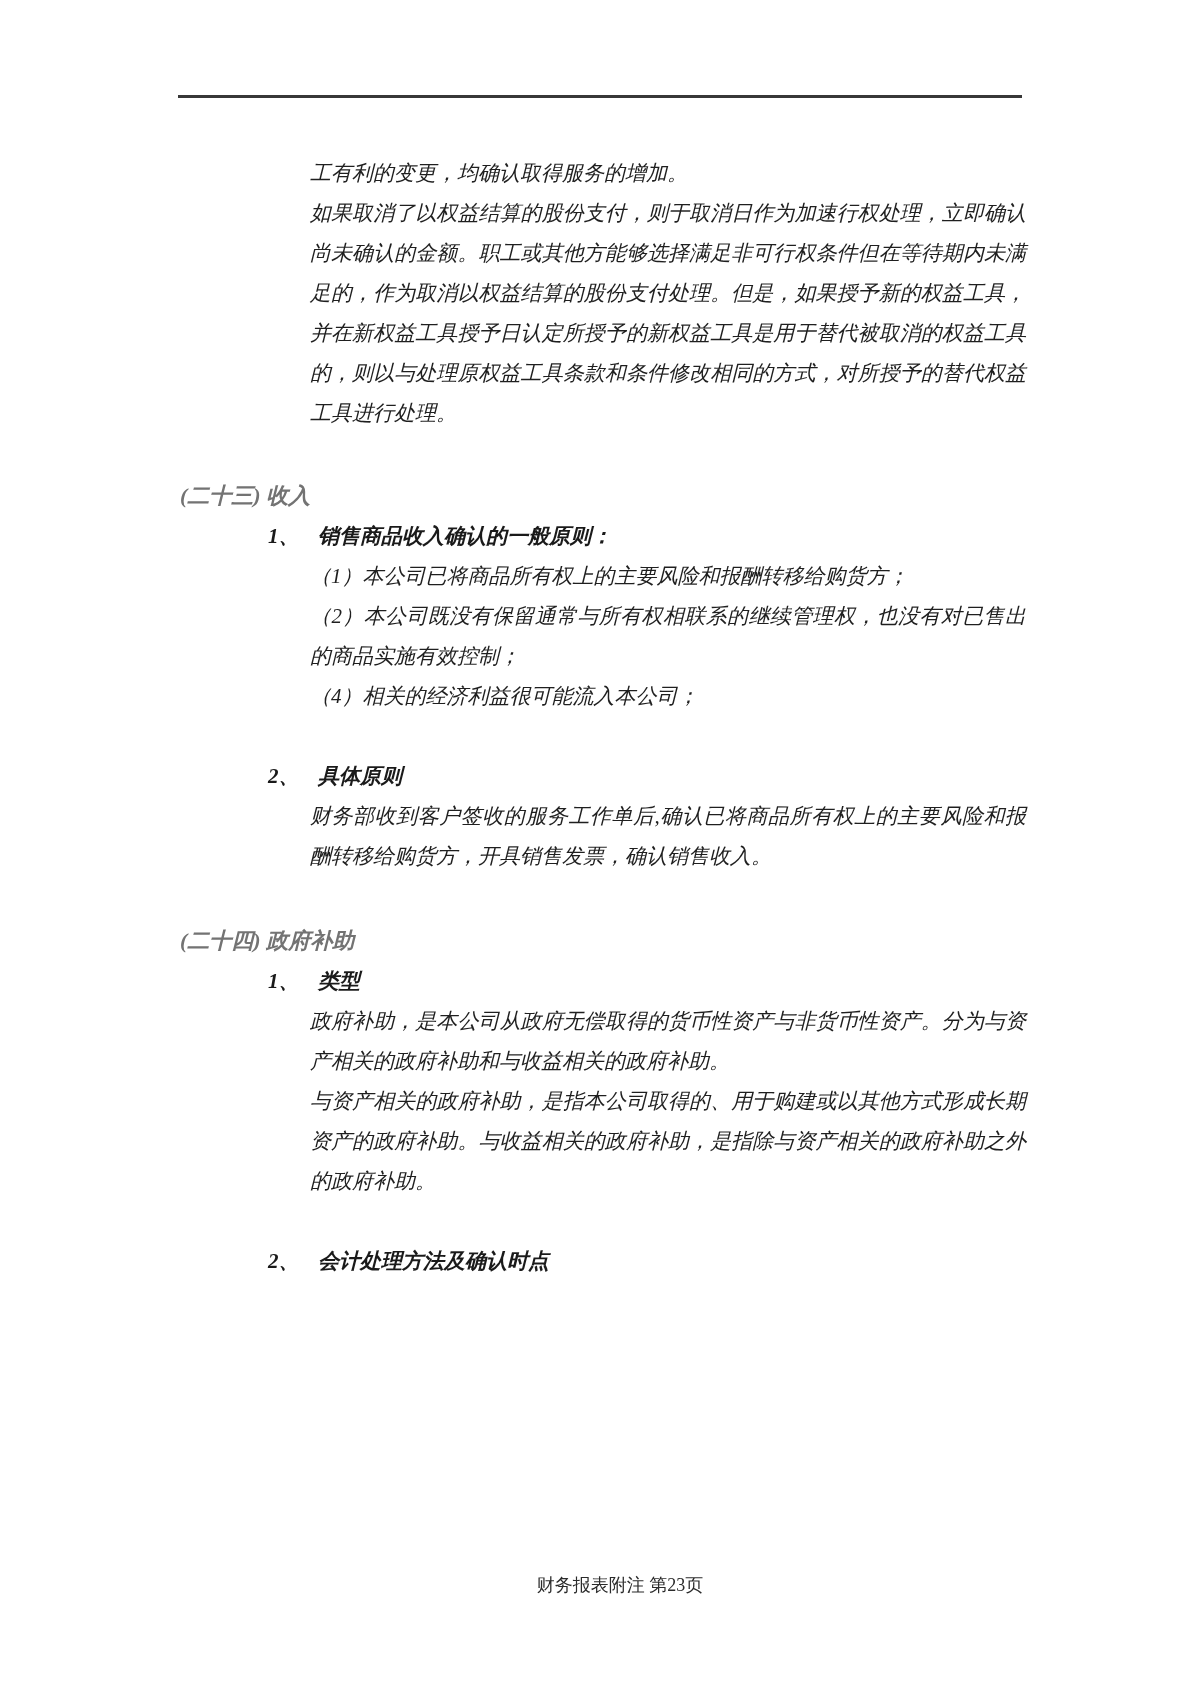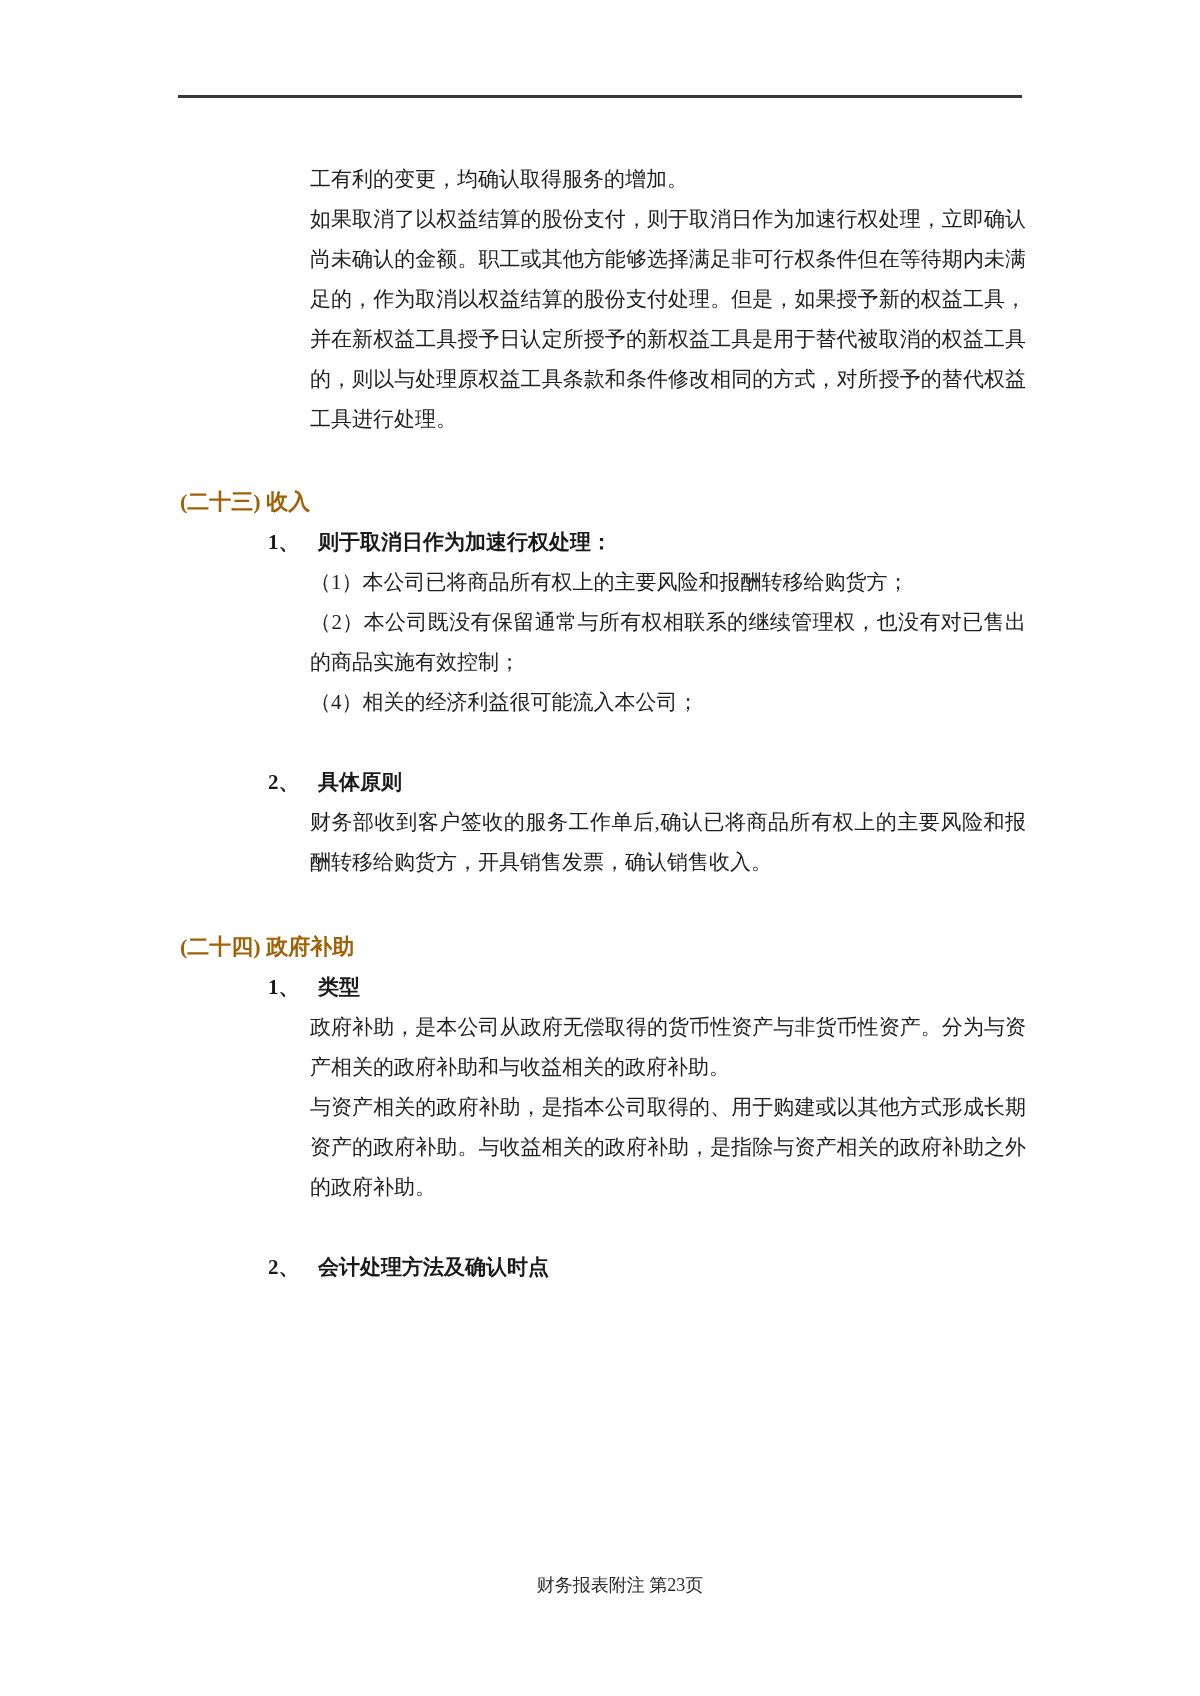--- a/index.html
+++ b/index.html
@@ -19,38 +19,39 @@
   .header-rule {
     position: absolute;
     top: 95px;
     left: 178px;
     width: 844px;
     height: 3px;
     background: #383838;
   }
   .content {
     position: absolute;
-    top: 6px;
+    top: 0;
     left: 180px;
     width: 840px;
+    font-style: italic;
   }
   .para {
     margin: 0 0 0 130px;
     width: 716px;
     font-size: 21px;
     line-height: 40px;
     text-align: justify;
     text-justify: inter-ideograph;
   }
   .sec-heading {
     margin: 0;
     font-size: 22px;
     line-height: 40px;
     font-weight: bold;
-    color: #a16207;
+    color: #737373;
   }
   .sub-heading {
     margin: 0 0 0 88px;
     font-size: 21px;
     line-height: 40px;
     font-weight: bold;
     display: flex;
     color: #1a1a1a;
   }
   .sub-heading .num {
@@ -82,21 +83,21 @@
 
   <div class="content">
 
     <p class="para mt-first">工有利的变更，均确认取得服务的增加。</p>
     <p class="para">如果取消了以权益结算的股份支付，则于取消日作为加速行权处理，立即确认尚未确认的金额。职工或其他方能够选择满足非可行权条件但在等待期内未满足的，作为取消以权益结算的股份支付处理。但是，如果授予新的权益工具，并在新权益工具授予日认定所授予的新权益工具是用于替代被取消的权益工具的，则以与处理原权益工具条款和条件修改相同的方式，对所授予的替代权益工具进行处理。</p>
 
     <h2 class="sec-heading mt-sec1">(二十三) 收入</h2>
 
     <div class="sub-heading">
       <span class="num">1、</span>
-      <span>则于取消日作为加速行权处理：</span>
+      <span>销售商品收入确认的一般原则：</span>
     </div>
 
     <p class="para">（1）本公司已将商品所有权上的主要风险和报酬转移给购货方；</p>
     <p class="para">（2）本公司既没有保留通常与所有权相联系的继续管理权，也没有对已售出的商品实施有效控制；</p>
     <p class="para">（4）相关的经济利益很可能流入本公司；</p>
 
     <div class="sub-heading mt-sub">
       <span class="num">2、</span>
       <span>具体原则</span>
     </div>

